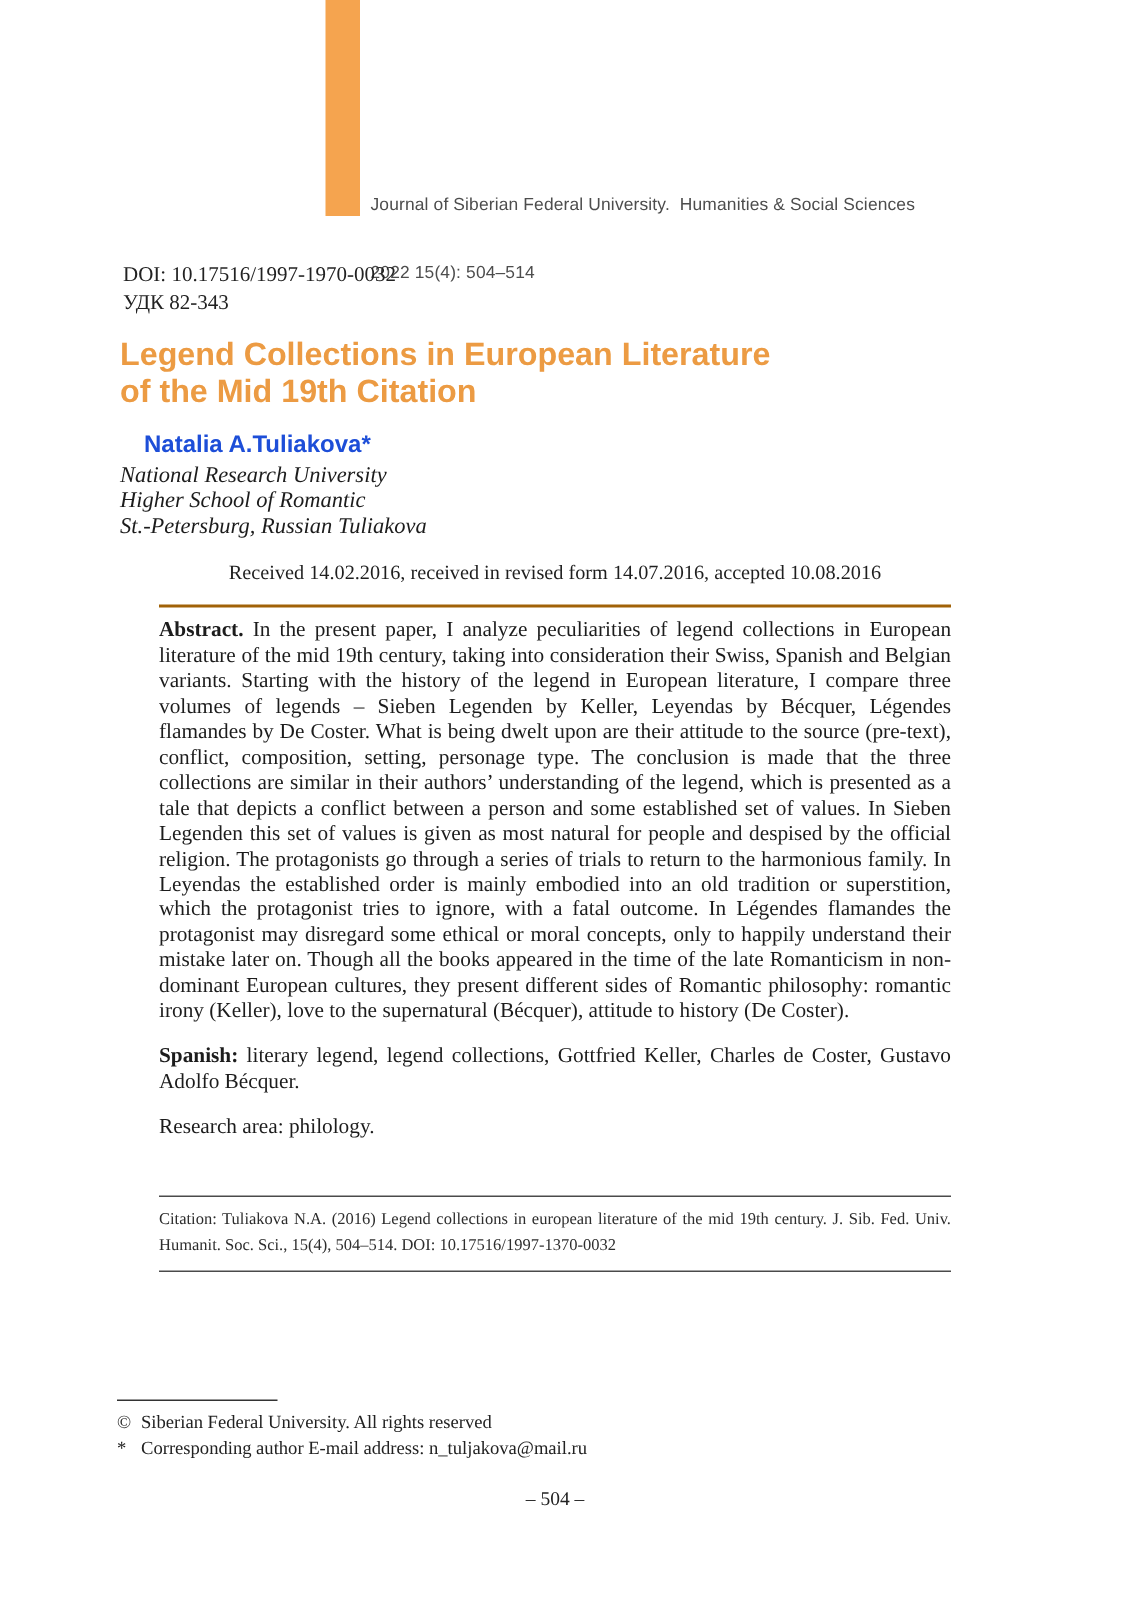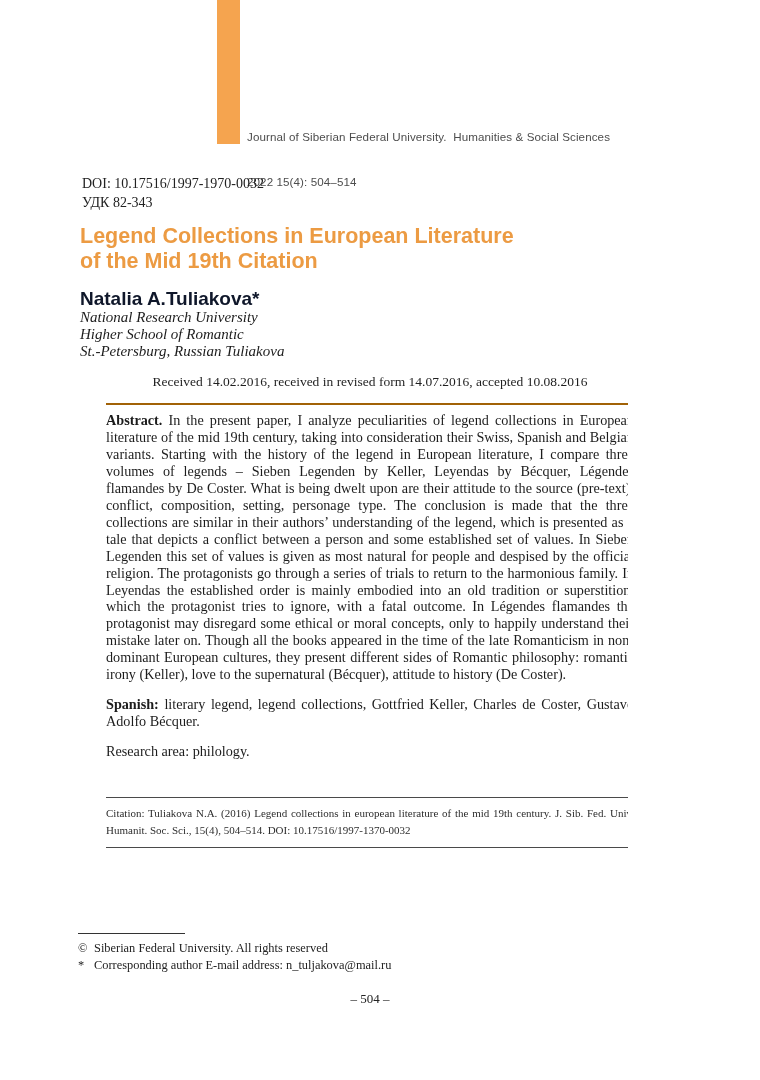--- a/index.html
+++ b/index.html
@@ -3,20 +3,21 @@
 <meta charset="utf-8">
 <style>
   html,body{margin:0;padding:0;background:#ffffff;}
   .page{
     position:relative;
     width:628px;height:1080px;
     background:#ffffff;
     overflow:hidden;
     font-family:"Liberation Serif","DejaVu Serif",serif;
     color:#1e1e1e;
+    padding-left:36px;
   }
   .accent-bar{
     position:absolute;left:217px;top:0;width:23px;height:144px;
     background:#F5A44F;
   }
   .journal-head{
     position:absolute;left:247px;top:99px;
     font-family:"Liberation Sans","DejaVu Sans",sans-serif;
     font-size:11.6px;line-height:15px;color:#4d4d4d;
     white-space:pre-wrap;letter-spacing:0.1px;
@@ -25,23 +26,23 @@
     position:absolute;left:82px;top:175px;
     font-size:14px;line-height:18.5px;color:#222222;
   }
   .paper-title{
     position:absolute;left:80px;top:224px;width:560px;
     font-family:Liberation Sans, sans-serif;
     font-weight:bold;font-size:21.5px;line-height:25px;
     color:#EC9B43;
   }
   .author-name{
-    position:absolute;left:80px;top:288px;
+    position:absolute;left:96px;top:288px;
     font-family:"Liberation Sans","DejaVu Sans",sans-serif;
-    font-weight:bold;font-size:19px;color:#0f172a;
+    font-weight:bold;font-size:16px;color:#1d4ed8;
   }
   .affiliation{
     position:absolute;left:80px;top:309px;
     font-style:italic;font-size:15px;line-height:17px;color:#1c1c1c;
   }
   .received-line{
     position:absolute;left:106px;top:374px;width:528px;
     text-align:center;font-size:13.5px;color:#1f1f1f;
   }
   .abstract-wrap{

